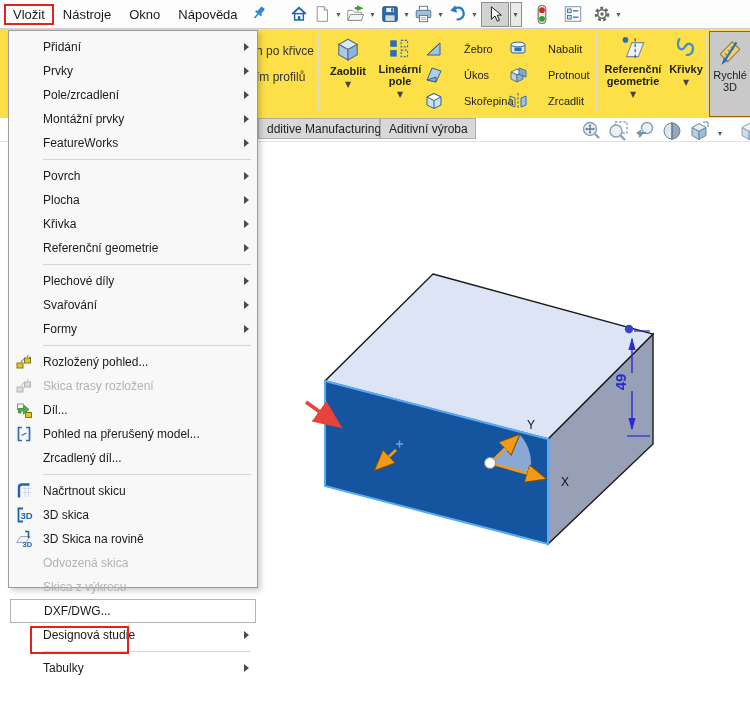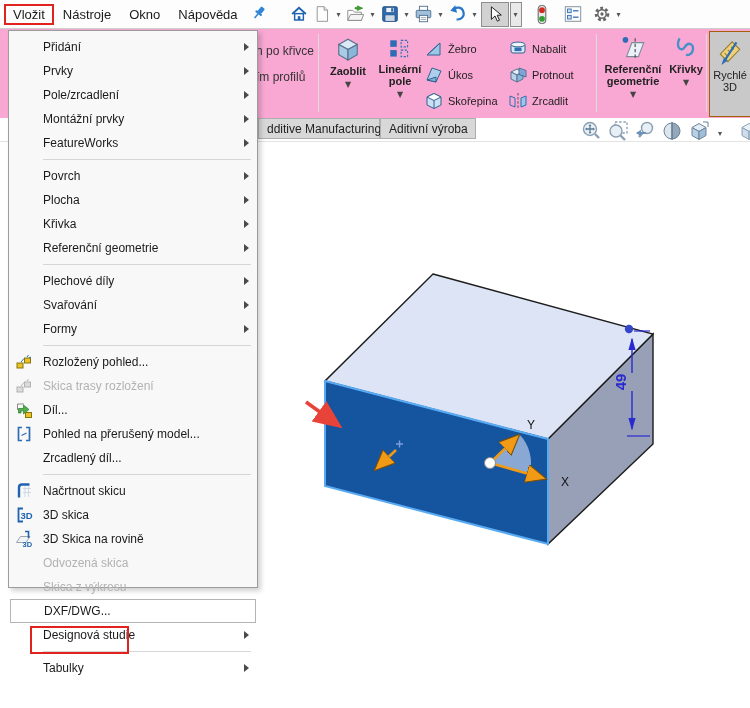--- a/index.html
+++ b/index.html
@@ -10,27 +10,27 @@
            border-bottom:1px solid #cfcfcf;display:flex;align-items:center;z-index:10;font-size:13px;}
   .mb-item{padding:3px 9px;cursor:default;}
   .mb-item.boxed{border:2px solid #e0231d;padding:1px 7px;margin-left:4px;}
   .mb-pin{margin:0 6px 0 4px;}
   .mb-tools{display:flex;align-items:center;gap:1px;margin-left:14px;}
   .tbtn{width:22px;height:22px;display:flex;align-items:center;justify-content:center;}
   .dd{font-size:8px;color:#555;width:10px;text-align:center;font-family:"DejaVu Sans",sans-serif;}
   .tbtn.pressed{background:#d2d2d2;border:1px solid #8e8e8e;width:26px;height:23px;}
   .dd.pressed{border:1px solid #8e8e8e;height:23px;line-height:23px;background:#e9e9e9;}
   
-  .ribbon{position:absolute;left:0;top:29px;width:750px;height:89px;background:#f9a8d4;z-index:1;font-size:11px;color:#222;}
+  .ribbon{position:absolute;left:0;top:29px;width:750px;height:89px;background:#fde047;z-index:1;font-size:11px;color:#222;}
   .vsep{position:absolute;top:5px;height:78px;width:1px;background:#dcdcdc;}
   .partial{position:absolute;left:256px;width:60px;white-space:nowrap;font-size:12px;color:#333;}
   .bigbtn{position:absolute;text-align:center;font-weight:bold;}
   .bigbtn .lbl{line-height:12px;}
   .bigbtn .ddc{margin-top:3px;font-size:8px;color:#444;font-family:"DejaVu Sans",sans-serif;}
-  .smallrow{position:absolute;display:flex;align-items:center;gap:4px;white-space:nowrap;}
+  .smallrow{position:absolute;display:flex;align-items:center;gap:20px;white-space:nowrap;}
   .quick3d{position:absolute;left:709px;top:2px;width:40px;height:84px;background:#c9c9c9;
            border:1px solid #a16207;text-align:center;}
   
   .tabsrow{position:absolute;left:0;top:118px;width:750px;height:23px;background:#fff;z-index:1;
            border-bottom:1px solid #e3e3e3;}
   .tab{position:absolute;top:0;height:21px;line-height:21px;background:#d8d8d8;border:1px solid #aeaeae;
        font-size:12px;color:#222;text-align:center;padding:0 8px;box-sizing:border-box;white-space:nowrap;}
   .hud{position:absolute;top:2px;display:flex;align-items:center;gap:5px;}
   
   .viewport{position:absolute;left:0;top:141px;width:750px;height:567px;background:#fff;z-index:0;}

